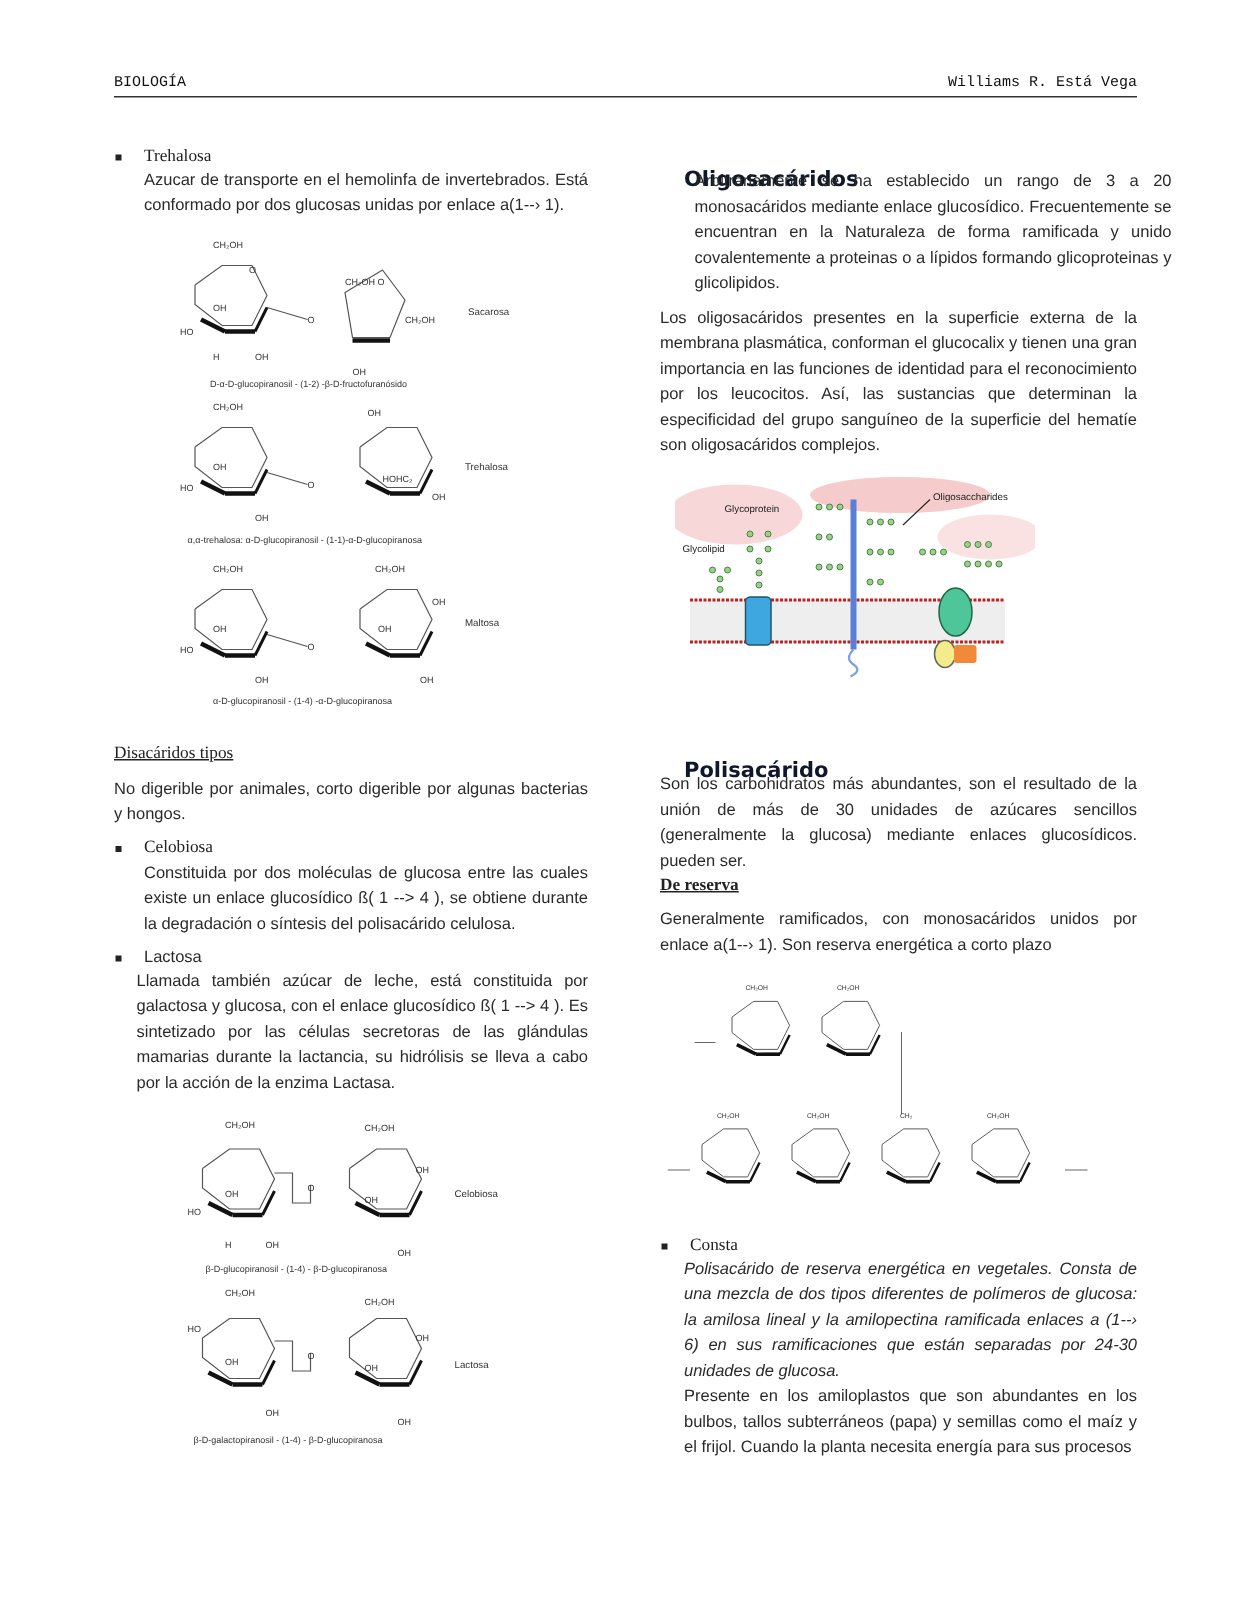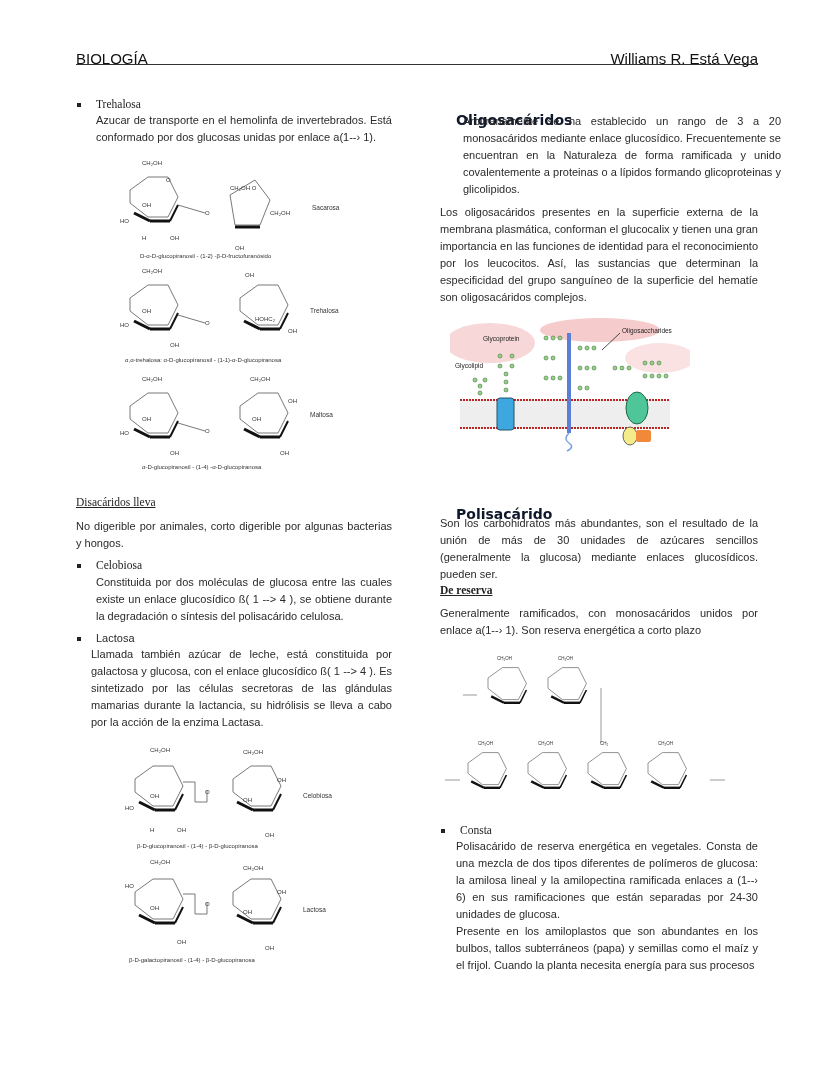--- a/index.html
+++ b/index.html
@@ -1,17 +1,17 @@
 <!DOCTYPE html>
 <html><head>
 <meta charset="utf-8">
 <style>
   html,body{margin:0;padding:0;background:#fff;}
   body{width:828px;height:1071px;position:relative;overflow:hidden;font-family:"Liberation Sans",sans-serif;color:#222;}
-  .hdr{position:absolute;left:76px;right:70px;top:48px;height:16px;font-size:15px;color:#111;border-bottom:1.5px solid #333;}
+  .hdr{position:absolute;left:76px;right:70px;top:48px;height:16px;font-size:10px;color:#111;border-bottom:1.5px solid #333;font-family:Liberation Mono, monospace;}
   .hdr .l{position:absolute;left:0;top:2px;}
   .hdr .r{position:absolute;right:0;top:2px;}
   .col{position:absolute;font-size:11px;line-height:17px;color:#2a2a2a;}
   .just{text-align:justify;}
   .serif{font-family:"Liberation Serif",serif;font-size:11.5px;color:#222;}
   .bullet{position:absolute;width:4px;height:4px;background:#222;}
   h2{margin:16px;font-size:14px;font-weight:bold;color:#0f172a;font-family:"DejaVu Sans",sans-serif;}
   .ul{text-decoration:underline;}
   svg text{font-family:"Liberation Sans",sans-serif;}
 </style>
@@ -89,21 +89,21 @@
       </g>
     <text x="130" y="226">CH₂OH</text>
       <text x="168" y="248">OH</text>
       <text x="132" y="266">OH</text>
       <text x="160" y="300">OH</text>
     <text x="190" y="262" font-size="6.5">Maltosa</text>
     <text x="22" y="314">α-D-glucopiranosil - (1-4) -α-D-glucopiranosa</text>
   </g>
 </svg>
 
-<div class="col serif ul" style="left:76px;top:494px;">Disacáridos lleva</div>
+<div class="col serif ul" style="left:76px;top:494px;">Disacáridos tipos</div>
 <div class="col just" style="left:76px;top:518px;width:316px;">No digerible por animales, corto digerible por algunas bacterias y hongos.</div>
 
 <div class="bullet" style="left:77px;top:564px;"></div>
 <div class="col serif" style="left:96px;top:557px;">Celobiosa</div>
 <div class="col just" style="left:96px;top:574px;width:296px;">Constituida por dos moléculas de glucosa entre las cuales existe un enlace glucosídico ß( 1 --&gt; 4 ), se obtiene durante la degradación o síntesis del polisacárido celulosa.</div>
 
 <div class="bullet" style="left:77px;top:637px;"></div>
 <div class="col" style="left:96px;top:630px;">Lactosa</div>
 <div class="col just" style="left:91px;top:646px;width:301px;">Llamada también azúcar de leche, está constituida por galactosa y glucosa, con el enlace glucosídico ß( 1 --&gt; 4 ). Es sintetizado por las células secretoras de las glándulas mamarias durante la lactancia, su hidrólisis se lleva a cabo por la acción de la enzima Lactasa.</div>
 
@@ -248,14 +248,14 @@
     <line x1="265" y1="132" x2="280" y2="132" stroke="#555" stroke-width="0.6"></line>
     <text x="33" y="97">CH₂OH</text>
       <text x="93" y="97">CH₂OH</text>
       <text x="155" y="97">CH₂</text>
       <text x="213" y="97">CH₂OH</text>
   </g>
 </svg>
 
 <div class="bullet" style="left:441px;top:829px;"></div>
 <div class="col serif" style="left:460px;top:822px;">Consta</div>
-<div class="col just" style="left:456px;top:838px;width:302px;">Polisacárido de reserva energética en vegetales. Consta de una mezcla de dos tipos diferentes de polímeros de glucosa: la amilosa lineal y la amilopectina ramificada enlaces a (1--› 6) en sus ramificaciones que están separadas por 24-30 unidades de glucosa.</div>
+<div class="col just" style="left:456px;top:838px;width:302px;font-style:italic;">Polisacárido de reserva energética en vegetales. Consta de una mezcla de dos tipos diferentes de polímeros de glucosa: la amilosa lineal y la amilopectina ramificada enlaces a (1--› 6) en sus ramificaciones que están separadas por 24-30 unidades de glucosa.</div>
 <div class="col just" style="left:456px;top:923px;width:302px;">Presente en los amiloplastos que son abundantes en los bulbos, tallos subterráneos (papa) y semillas como el maíz y el frijol. Cuando la planta necesita energía para sus procesos</div>
 
 </body></html>

